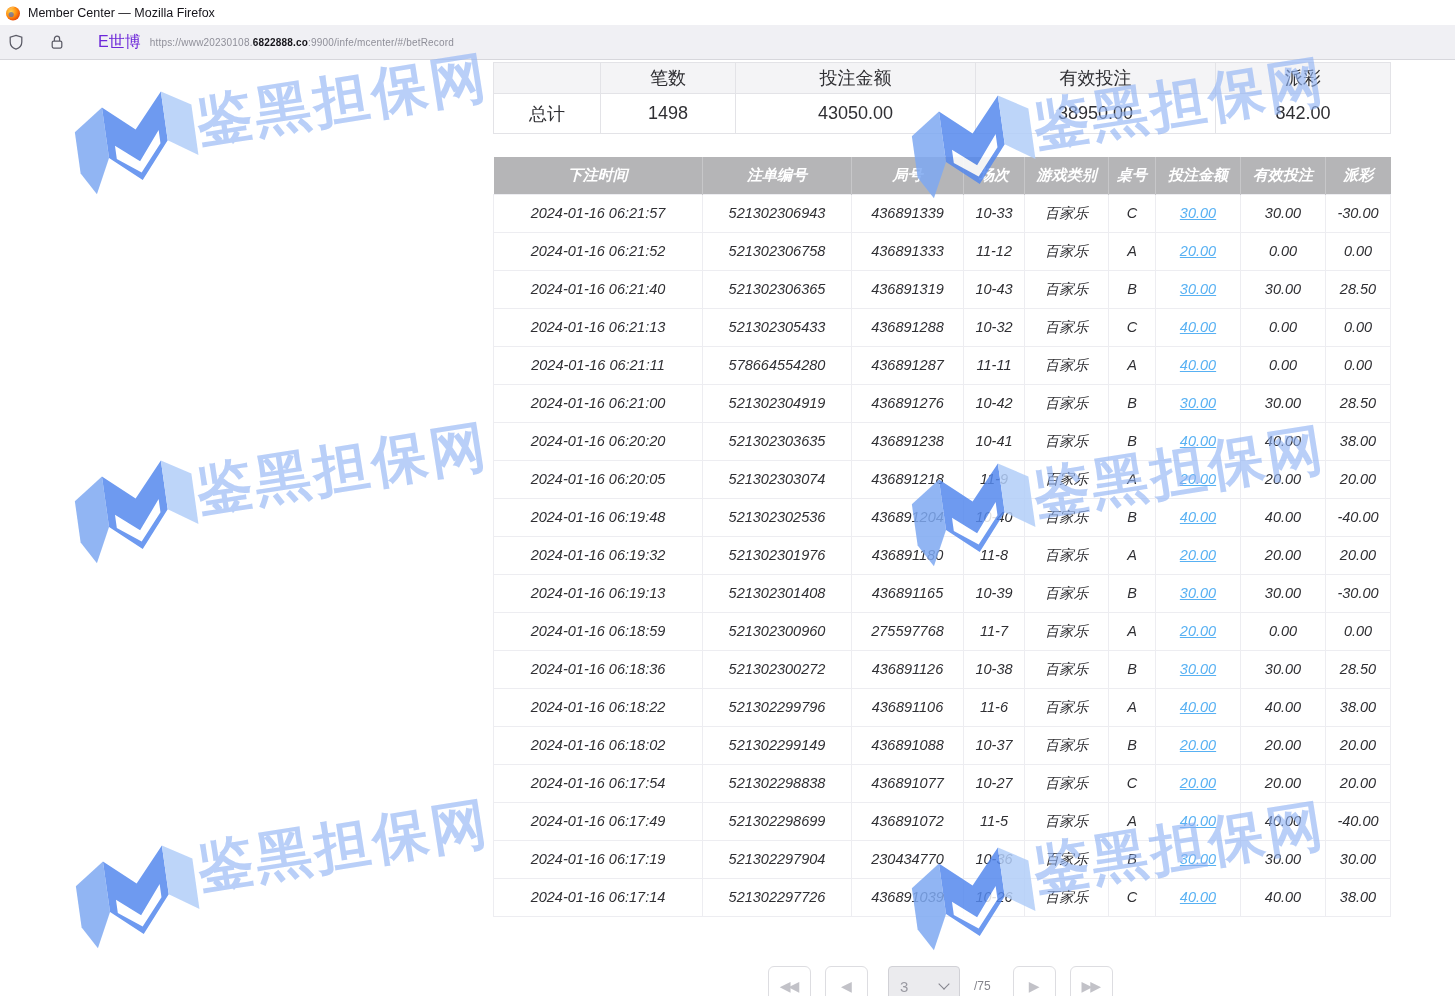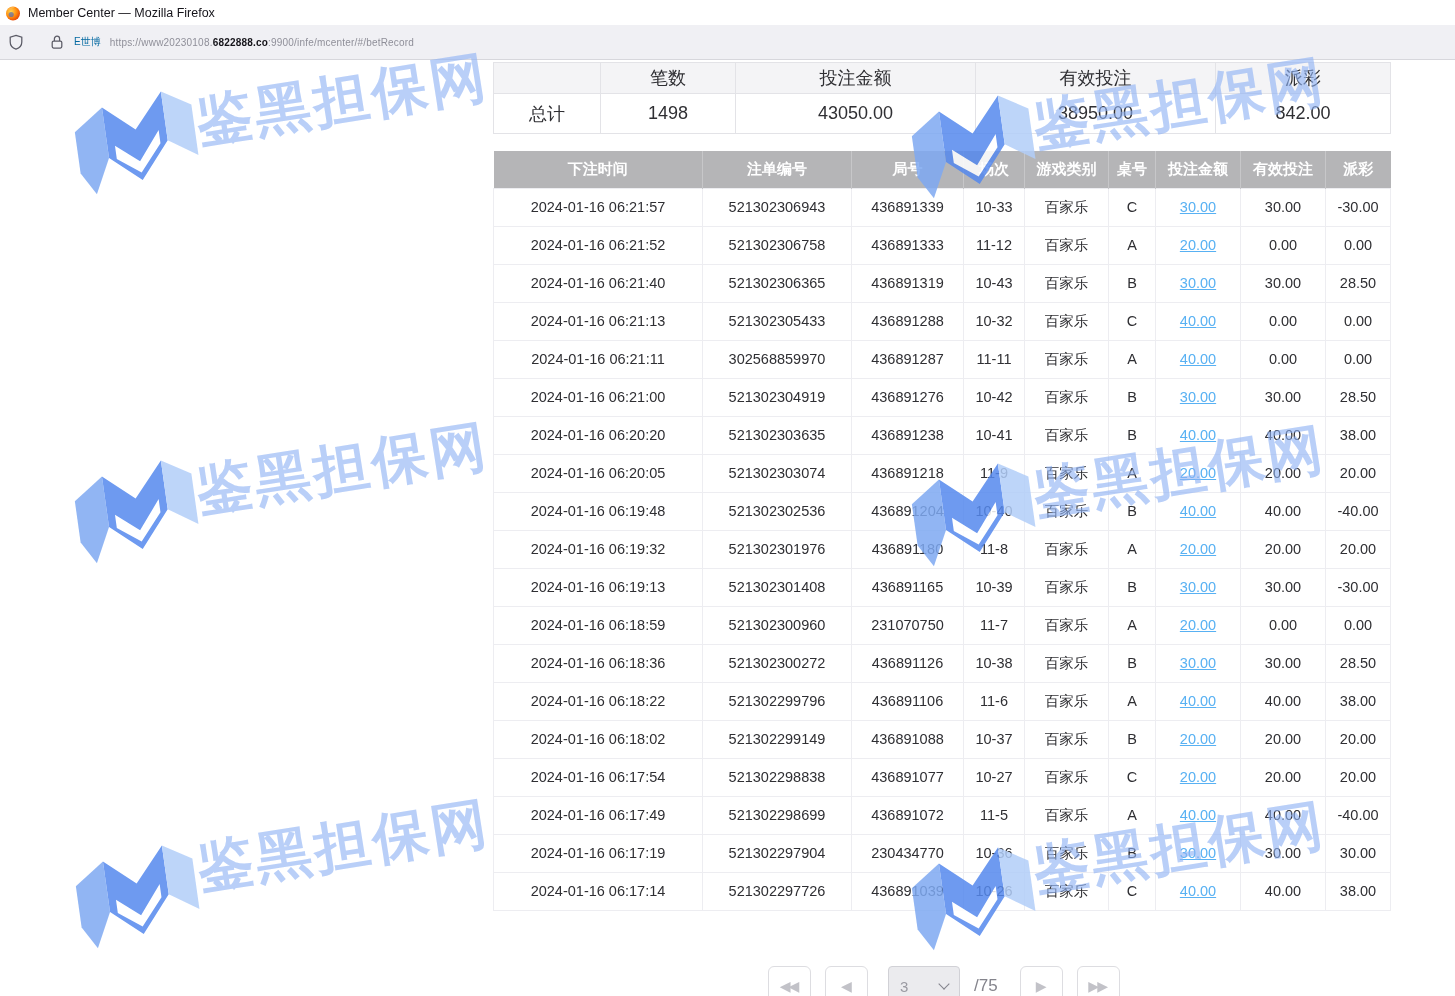--- a/index.html
+++ b/index.html
@@ -9,32 +9,32 @@
     position: relative; overflow: hidden; background:#fff;
     font-family: "Liberation Sans", "DejaVu Sans", sans-serif;
   }
   
   .titlebar { height:25px; display:flex; align-items:center; gap:7px; padding-left:5px; background:#fff; }
   .titlebar-text { font-size:12.5px; color:#15141a; }
   .urlbar {
     height:35px; background:#f0f0f4; border-bottom:1px solid #d7d7dc;
     display:flex; align-items:center; gap:9px; padding-left:8px;
   }
-  .identity { font-size:10px; color:#0369a1; white-space:nowrap; }
+  .identity { font-size:16px; color:#6d28d9; white-space:nowrap;margin-left:24px; }
   .url { font-size:10px; color:#8f8f99; white-space:nowrap; letter-spacing:.2px; }
   .url .dark { color:#15141a; font-weight:700; }
   
   table { border-collapse:collapse; table-layout:fixed; }
   .summary-table { position:absolute; left:493px; top:62px; width:897px; }
   .summary-table th, .summary-table td {
     border:1px solid #e3e3e7; text-align:center; font-size:18px; color:#2f2f33; font-weight:400;
   }
   .summary-table thead th { height:31px; background:#f4f4f6; }
   .summary-table tbody td { height:40px; background:#fff; }
-  .bet-table { position:absolute; left:493px; top:151px; width:897px; }
+  .bet-table { position:absolute; left:493px; top:157px; width:897px;font-style:italic; }
   .bet-table thead th {
     height:37px; background:#b5b5b7; color:#fff; font-size:15px; font-weight:700;
     border-right:1px solid #c7c7c9;
   }
   .bet-table thead th:last-child { border-right:none; }
   .bet-table tbody td {
     height:38px; border:1px solid #ededf1; text-align:center;
     font-size:14.5px; color:#2f2f33; background:#fff;
   }
   .bet-link { color:#58b1f3; text-decoration:underline; cursor:pointer; }
@@ -48,21 +48,21 @@
   }
   .page-select {
     width:72px; height:40px; background:#ebebee; border:1px solid #d1d1d6; border-radius:4px;
     display:flex; align-items:center; justify-content:space-between; padding:0 11px;
     color:#9a9aa2; font-size:15px; cursor:pointer; margin-left:6px;
   }
   .chevron {
     width:8px; height:8px; border-right:1.6px solid #84848c; border-bottom:1.6px solid #84848c;
     transform:rotate(45deg); margin-top:-4px;
   }
-  .page-total { color:#84848c; font-size:17px; margin-right:8px; }
+  .page-total { color:#84848c; font-size:12px; margin-right:8px; }
   
   .wm-logo { position:absolute; width:126px; height:106px; opacity:.85; transform:rotate(-8deg); pointer-events:none; z-index:5; }
   .wm-text {
     position:absolute; font-size:56px; font-weight:700; line-height:1; letter-spacing:3px;
     color:rgba(142,178,244,.62); white-space:nowrap; transform:rotate(-9deg);
     transform-origin:left bottom; pointer-events:none; z-index:5;
   }
   .icon16 { width:16px; height:16px; flex:0 0 auto; }
 </style>
 </head>
@@ -223,21 +223,21 @@
         <td>436891288</td>
         <td>10-32</td>
         <td>百家乐</td>
         <td>C</td>
         <td><a class="bet-link">40.00</a></td>
         <td>0.00</td>
         <td>0.00</td>
       </tr>
       <tr>
         <td>2024-01-16 06:21:11</td>
-        <td>302568859970</td>
+        <td>578664554280</td>
         <td>436891287</td>
         <td>11-11</td>
         <td>百家乐</td>
         <td>A</td>
         <td><a class="bet-link">40.00</a></td>
         <td>0.00</td>
         <td>0.00</td>
       </tr>
       <tr>
         <td>2024-01-16 06:21:00</td>
@@ -301,21 +301,21 @@
         <td>10-39</td>
         <td>百家乐</td>
         <td>B</td>
         <td><a class="bet-link">30.00</a></td>
         <td>30.00</td>
         <td class="neg">-30.00</td>
       </tr>
       <tr>
         <td>2024-01-16 06:18:59</td>
         <td>521302300960</td>
-        <td>231070750</td>
+        <td>275597768</td>
         <td>11-7</td>
         <td>百家乐</td>
         <td>A</td>
         <td><a class="bet-link">20.00</a></td>
         <td>0.00</td>
         <td>0.00</td>
       </tr>
       <tr>
         <td>2024-01-16 06:18:36</td>
         <td>521302300272</td>

